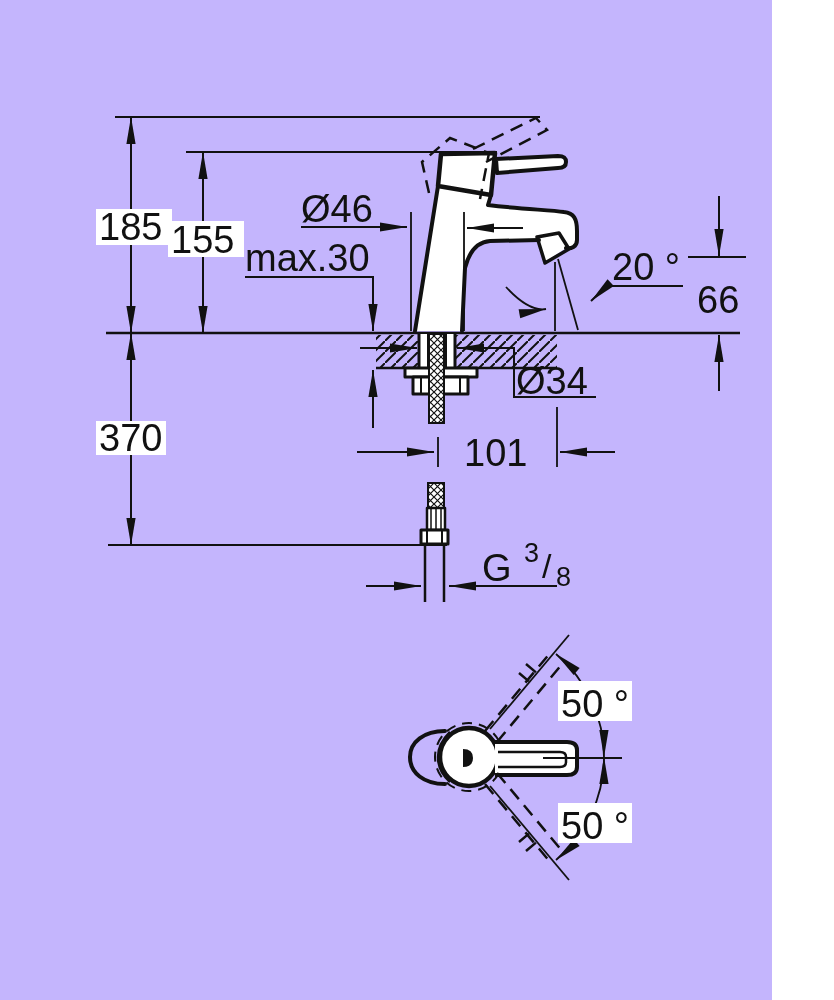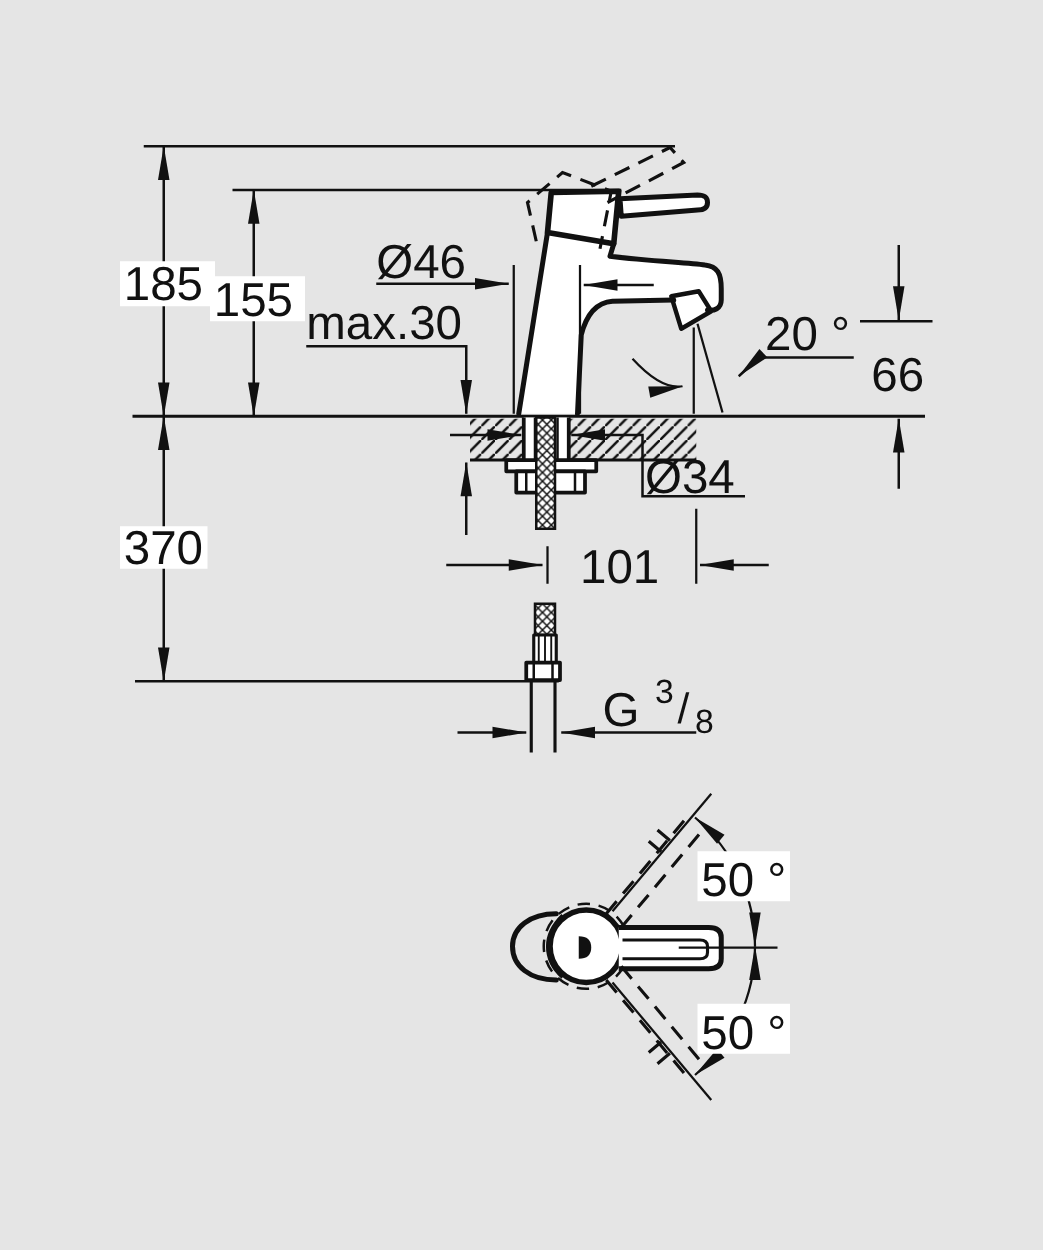--- a/index.html
+++ b/index.html
@@ -1,16 +1,16 @@
 <!DOCTYPE html>
 <html><head>
 <meta charset="utf-8">
 <style>
   html,body{margin:0;padding:0;background:#ffffff;}
-  .page{width:834px;height:1000px;background:#e5e5e5;position:relative;overflow:hidden;}
+  .page{width:772px;height:1000px;background:#c4b5fd;position:relative;overflow:hidden;}
   svg{display:block;}
   text{font-family:"Liberation Sans","DejaVu Sans",sans-serif;fill:#111;}
   .dim{font-size:38px;}
   .small{font-size:27px;}
   .slash{font-size:34px;}
   .thick{stroke:#111;stroke-width:4;fill:none;stroke-linejoin:round;stroke-linecap:round;}
   .thick-f{stroke:#111;stroke-width:4;fill:#fff;stroke-linejoin:round;}
   .med{stroke:#111;stroke-width:2.5;fill:none;}
   .thin{stroke:#111;stroke-width:1.8;fill:none;}
   .dimline{stroke:#111;stroke-width:2;fill:none;}

